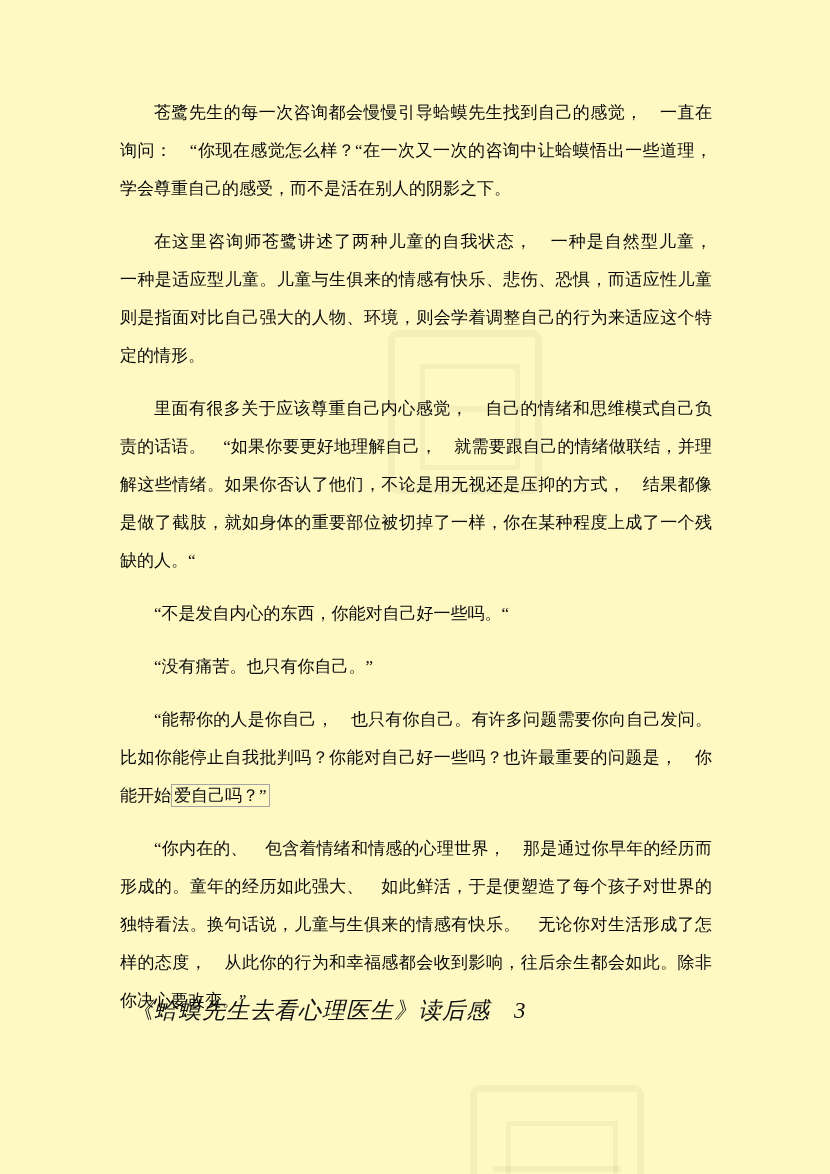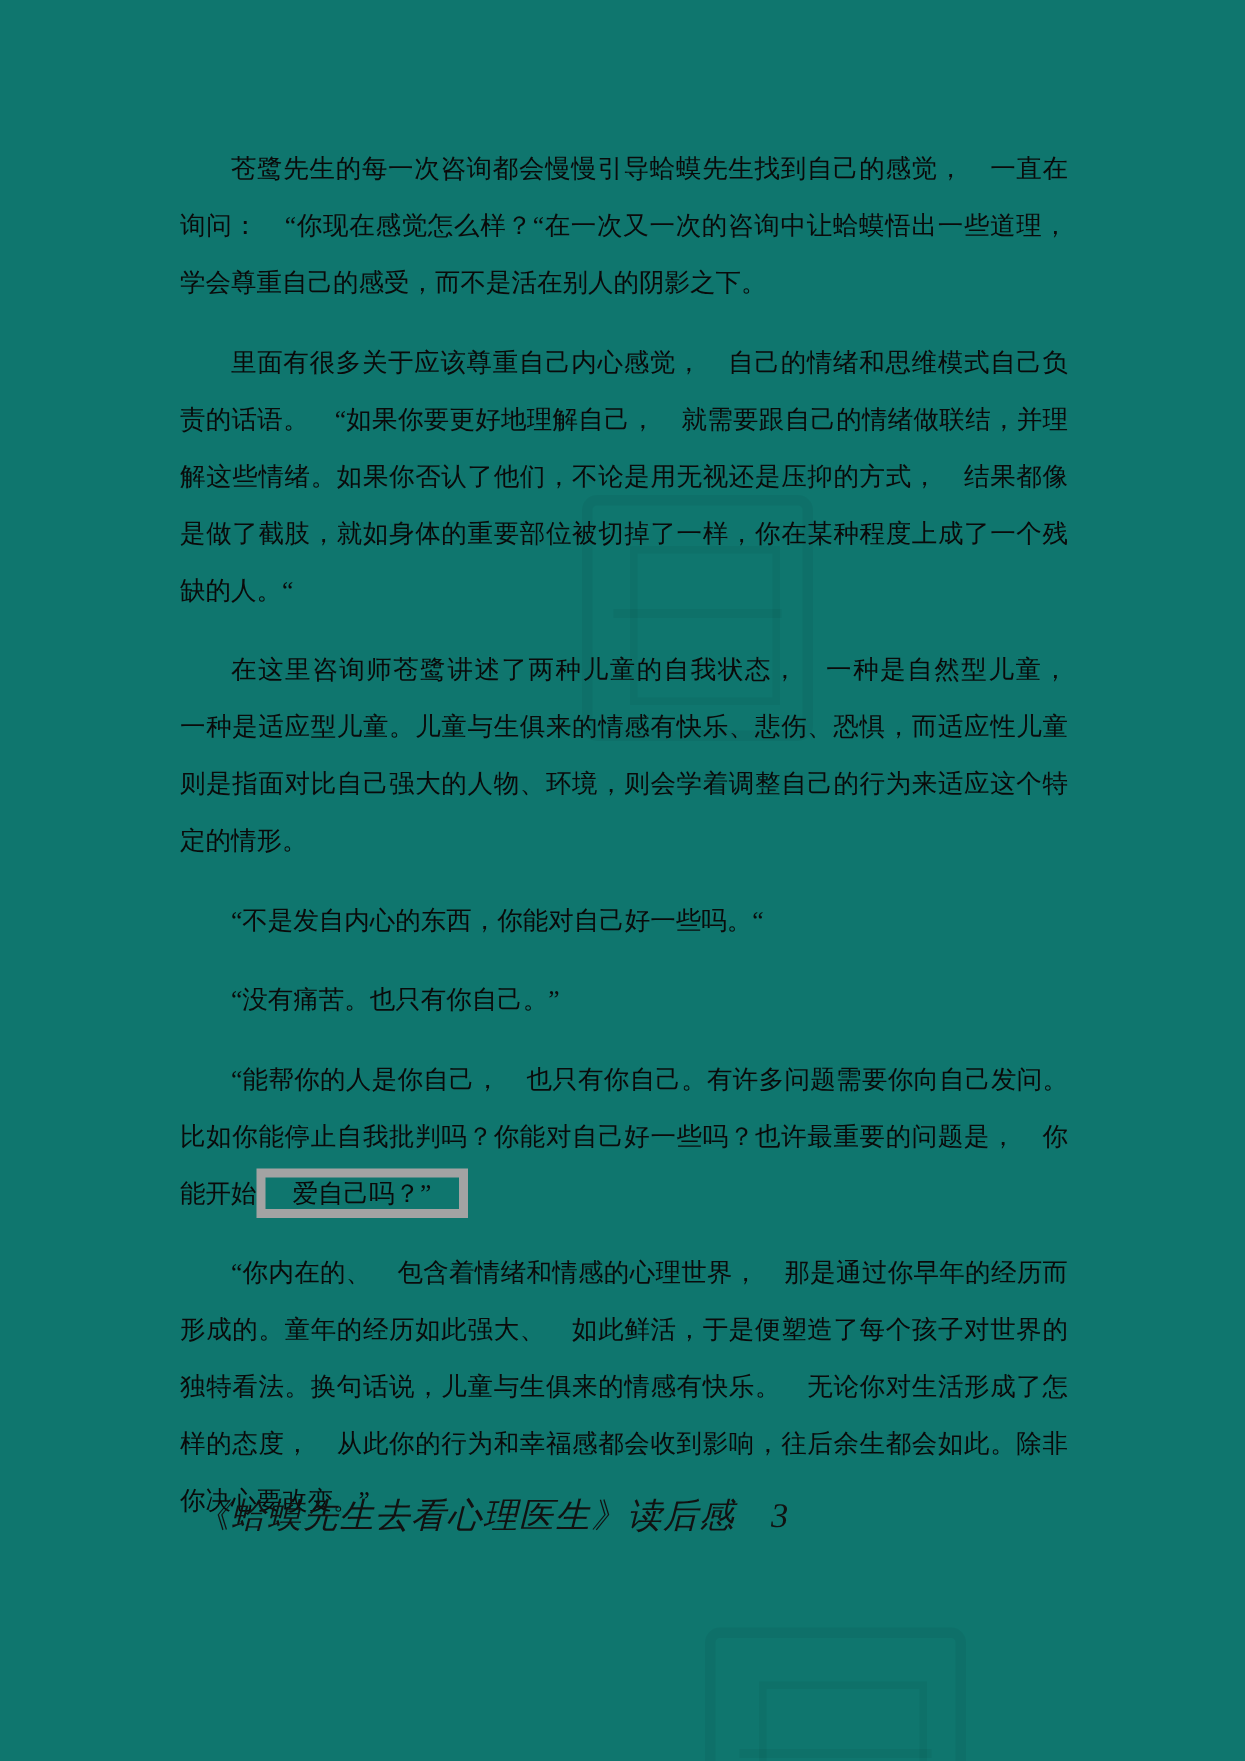--- a/index.html
+++ b/index.html
@@ -4,41 +4,41 @@
 <style>
   html, body {
     margin: 0;
     padding: 0;
     background: #ffffff;
   }
   .page {
     position: relative;
     width: 830px;
     height: 1174px;
-    background: #0f766e;
+    background: #fef9c3;
     overflow: hidden;
     font-family: "Liberation Serif", "DejaVu Serif", serif;
     color: #0a0a0a;
   }
   .content {
     position: absolute;
     left: 120px;
     top: 94px;
     width: 592px;
   }
   .para {
     margin: 0 0 15px 0;
     font-size: 17px;
     line-height: 38px;
     text-align: justify;
     text-indent: 2em;
   }
   .boxed {
-    border: 6px solid #a3a3a3;
-    padding: 1px 18px;
+    border: 1px solid #a3a3a3;
+    padding: 1px 2px;
   }
   .footer {
     position: absolute;
     left: 130px;
     top: 995px;
     font-size: 23px;
     font-style: italic;
     letter-spacing: 1px;
     color: #111;
   }
@@ -81,22 +81,22 @@
 </style>
 </head>
 <body>
 
 <div class="page">
   <div class="wm wm-center"></div>
   <div class="wm wm-bottom"></div>
 
   <div class="content" id="doc-body">
       <p class="para"><span>苍鹭先生的每一次咨询都会慢慢引导蛤蟆先生找到自己的感觉，　一直在询问：　“你现在感觉怎么样？“在一次又一次的咨询中让蛤蟆悟出一些道理，学会尊重自己的感受，而不是活在别人的阴影之下。</span></p>
+      <p class="para"><span>在这里咨询师苍鹭讲述了两种儿童的自我状态，　一种是自然型儿童，　一种是适应型儿童。儿童与生俱来的情感有快乐、悲伤、恐惧，而适应性儿童则是指面对比自己强大的人物、环境，则会学着调整自己的行为来适应这个特定的情形。</span></p>
       <p class="para"><span>里面有很多关于应该尊重自己内心感觉，　自己的情绪和思维模式自己负责的话语。　“如果你要更好地理解自己，　就需要跟自己的情绪做联结，并理解这些情绪。如果你否认了他们，不论是用无视还是压抑的方式，　结果都像是做了截肢，就如身体的重要部位被切掉了一样，你在某种程度上成了一个残缺的人。“</span></p>
-      <p class="para"><span>在这里咨询师苍鹭讲述了两种儿童的自我状态，　一种是自然型儿童，　一种是适应型儿童。儿童与生俱来的情感有快乐、悲伤、恐惧，而适应性儿童则是指面对比自己强大的人物、环境，则会学着调整自己的行为来适应这个特定的情形。</span></p>
       <p class="para"><span>“不是发自内心的东西，你能对自己好一些吗。“</span></p>
       <p class="para"><span>“没有痛苦。也只有你自己。”</span></p>
       <p class="para"><span>“能帮你的人是你自己，　也只有你自己。有许多问题需要你向自己发问。比如你能停止自我批判吗？你能对自己好一些吗？也许最重要的问题是，　你能开始</span><span class="boxed">爱自己吗？”</span></p>
       <p class="para"><span>“你内在的、　包含着情绪和情感的心理世界，　那是通过你早年的经历而形成的。童年的经历如此强大、　如此鲜活，于是便塑造了每个孩子对世界的独特看法。换句话说，儿童与生俱来的情感有快乐。　无论你对生活形成了怎样的态度，　从此你的行为和幸福感都会收到影响，往后余生都会如此。除非你决心要改变。”</span></p>
     </div>
 
   <div class="footer">《蛤蟆先生去看心理医生》读后感　3</div>
 </div>
 
 </body></html>

